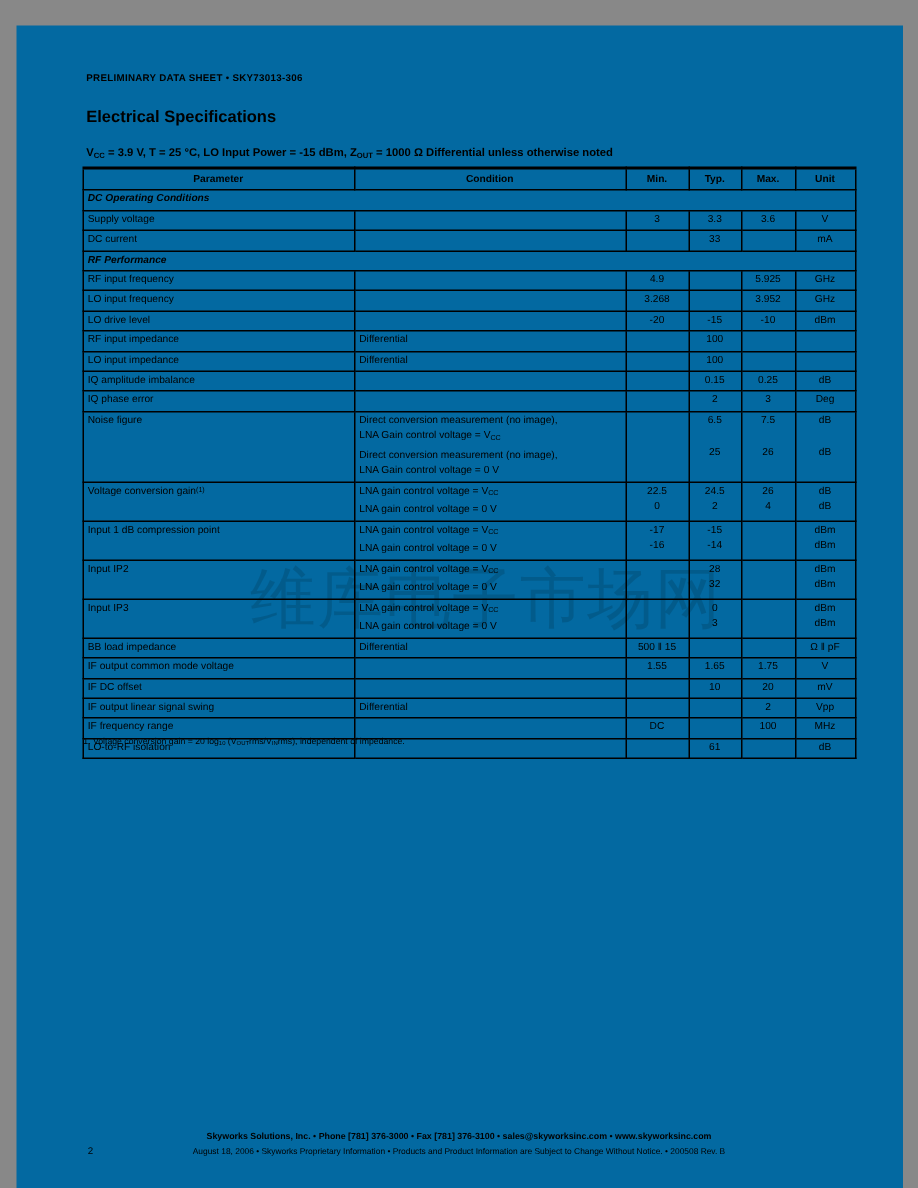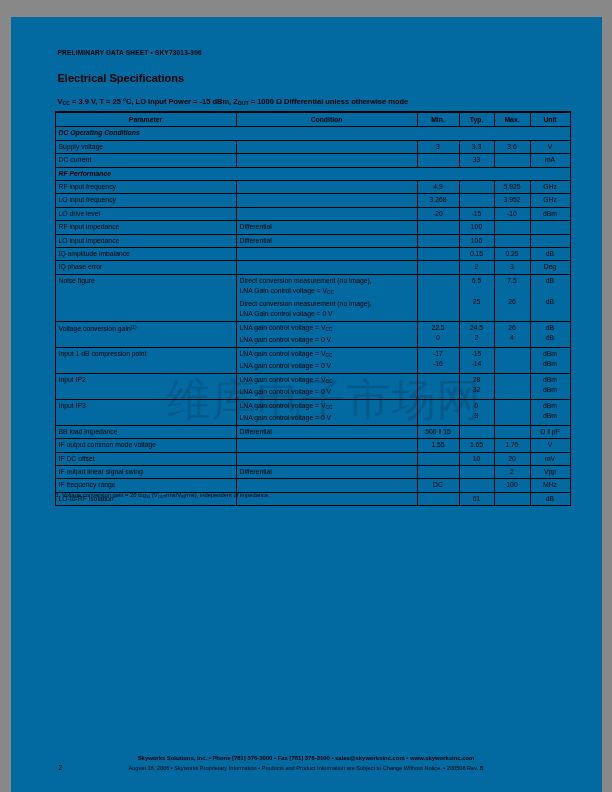--- a/index.html
+++ b/index.html
@@ -78,21 +78,21 @@
 </style>
 </head>
 <body>
 
 <div class="page">
 
   <div class="doc-header">PRELIMINARY DATA SHEET  •  SKY73013-306</div>
 
   <div class="page-title">Electrical Specifications</div>
 
-  <div class="subtitle"><span>V</span><sub>CC</sub><span> = 3.9 V, T = 25 °C, LO Input Power = -15 dBm, Z</span><sub>OUT</sub><span> = 1000 Ω Differential unless otherwise mode</span></div>
+  <div class="subtitle"><span>V</span><sub>CC</sub><span> = 3.9 V, T = 25 °C, LO Input Power = -15 dBm, Z</span><sub>OUT</sub><span> = 1000 Ω Differential unless otherwise noted</span></div>
 
   <div class="watermark">维库电子市场网</div>
 
   <table class="spec">
     <colgroup>
       <col style="width:181px">
         <col style="width:181px">
         <col style="width:42px">
       <col style="width:35px">
         <col style="width:36px">

